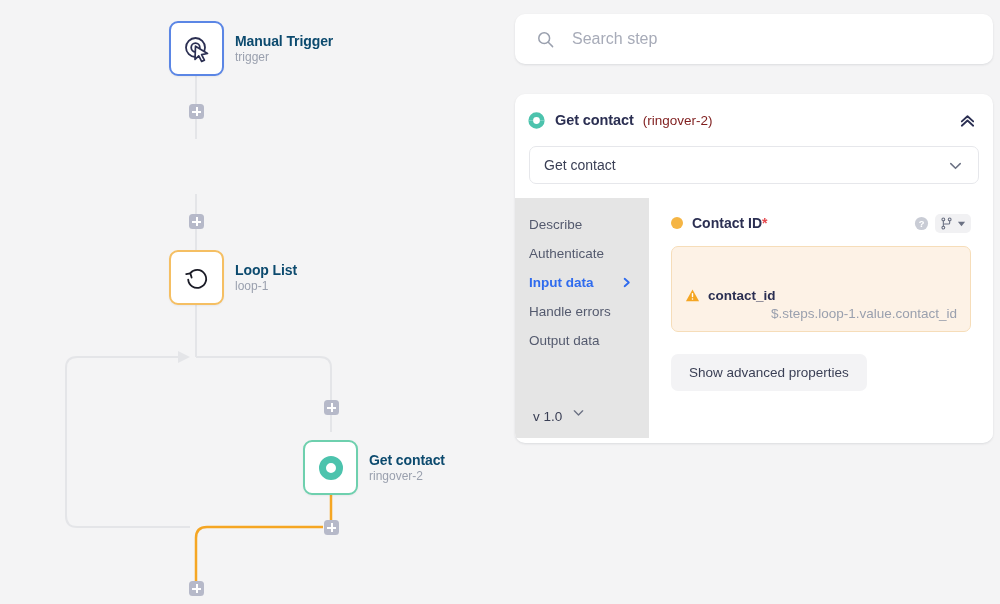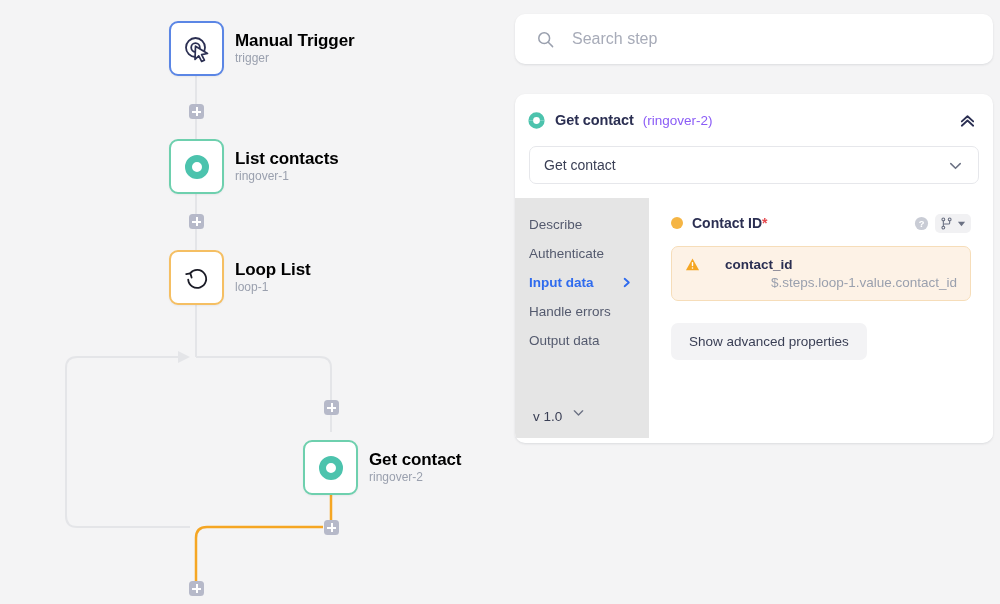--- a/index.html
+++ b/index.html
@@ -35,21 +35,21 @@
     box-sizing: border-box;
     display: flex; align-items: center; justify-content: center;
     box-shadow: 0 1px 2px rgba(16,24,40,.05);
   }
   .node-box.trigger { border: 2px solid #5b86e5; }
   .node-box.ringover { border: 2px solid #6ed0ae; }
   .node-box.loop { border: 2px solid #f5bf63; }
 
   .node-text { display: flex; flex-direction: column; gap: 2px; }
   .node-title {
-    font-size: 17px; font-weight: bold; color: #000000;
+    font-size: 14px; font-weight: bold; color: #0c4a6e;
     letter-spacing: -0.1px; line-height: 1.15;
   }
   .node-sub {
     font-size: 12px; color: #9aa0ae; line-height: 1.15;
   }
 
   
   .plus-btn {
     position: absolute;
     width: 15px; height: 15px;
@@ -92,21 +92,21 @@
     left: 0; top: 94px; width: 478px; height: 349px;
     overflow: hidden;
   }
   #step-head {
     height: 52px; display: flex; align-items: center;
     padding: 0 16px 0 12px; box-sizing: border-box; gap: 9px;
   }
   #step-title {
     font-size: 14.5px; font-weight: bold; color: #2b2f52; letter-spacing: -0.1px;
   }
-  #step-id { font-size: 13.5px; color: #8b5cf6; }
+  #step-id { font-size: 13.5px; color: #7f1d1d; }
   #collapse-btn { margin-left: auto; cursor: pointer; display:flex; }
 
   
   #action-select {
     margin: 0 14px; height: 38px;
     border: 1px solid #e6e7eb; border-radius: 7px;
     display: flex; align-items: center; padding: 0 14px;
     box-sizing: border-box; cursor: pointer; background:#fff;
   }
   #action-select-label { font-size: 14px; color: #3a3f55; }
@@ -149,21 +149,21 @@
     background: #f1f1f3; border-radius: 5px;
     padding: 3px 5px; display: flex; align-items: center; gap: 4px;
     cursor: pointer;
   }
 
   .value-box {
     margin-top: 10px;
     background: #fdf2e6; border: 1px solid #f6ddb9;
     border-radius: 7px; padding: 10px 13px;
   }
-  .value-row { display: flex; align-items: flex-end; gap: 25px; }
+  .value-row { display: flex; align-items: flex-end; gap: 8px; margin-top: 31px; }
   .value-name { font-size: 13.5px; font-weight: bold; color: #2b2f52; }
   .value-path { font-size: 13.5px; color: #9aa0ae; margin-top: 3px; text-align: right; }
 
   #adv-btn {
     margin-top: 22px;
     background: #f3f3f5; border: none; border-radius: 7px;
     padding: 11px 18px; font-family: Liberation Sans, sans-serif;
     font-size: 13.5px; color: #3a3f55; cursor: pointer;
   }
 </style>
@@ -198,32 +198,20 @@
         <circle cx="13.5" cy="13.5" r="4.3" fill="none" stroke="#2b2f52" stroke-width="1.8"></circle>
         <path d="M13.5,12.2 L25.5,19.5 L19.6,20.6 L22.4,26.2 L19.6,27.4 L16.8,21.8 L13.0,25.4 Z" fill="#ffffff" stroke="#2b2f52" stroke-width="1.7" stroke-linejoin="round"></path>
       </svg>
     </div>
     <div class="node-text">
       <div class="node-title">Manual Trigger</div>
       <div class="node-sub">trigger</div>
     </div>
   </div>
 
-  <div class="node" style="left:169px; top:139px;">
-    <div class="node-box ringover">
-      <svg width="28" height="28" viewBox="0 0 28 28">
-        <path d="M14,2 A12,12 0 0,1 26,14 L19,14 A5,5 0 0,0 14,9 A5,5 0 0,0 9,14 L2,14 A12,12 0 0,1 14,2 Z" fill="#4cc3ad"></path>
-        <path d="M2,14 L9,14 A5,5 0 0,0 14,19 A5,5 0 0,0 19,14 L26,14 A12,12 0 0,1 2,14 Z" fill="#4cc3ad"></path>
-      </svg>
-    </div>
-    <div class="node-text">
-      <div class="node-title">List contacts</div>
-      <div class="node-sub">ringover-1</div>
-    </div>
-  </div>
 
   <div class="node" style="left:169px; top:250px;">
     <div class="node-box loop">
       <svg width="30" height="30" viewBox="0 0 30 30">
         <path d="M8.2,10.2 A9,9 0 1,1 6.2,16.6" fill="none" stroke="#1a1b26" stroke-width="1.8" stroke-linecap="round"></path>
         <polyline points="4.2,11.2 8.4,10.4 9.6,14.6" fill="none" stroke="#1a1b26" stroke-width="1.8" stroke-linecap="round" stroke-linejoin="round"></polyline>
       </svg>
     </div>
     <div class="node-text">
       <div class="node-title">Loop List</div>

